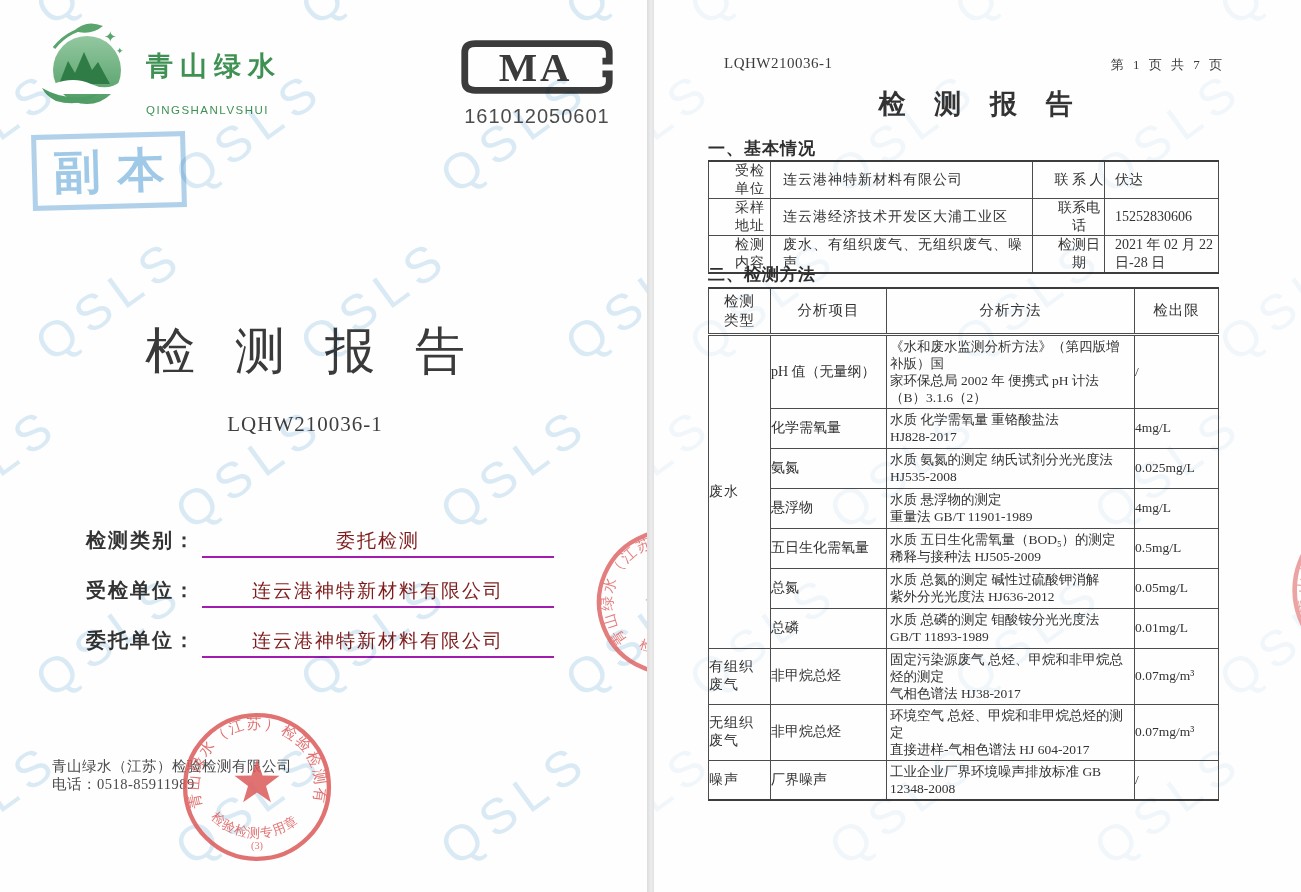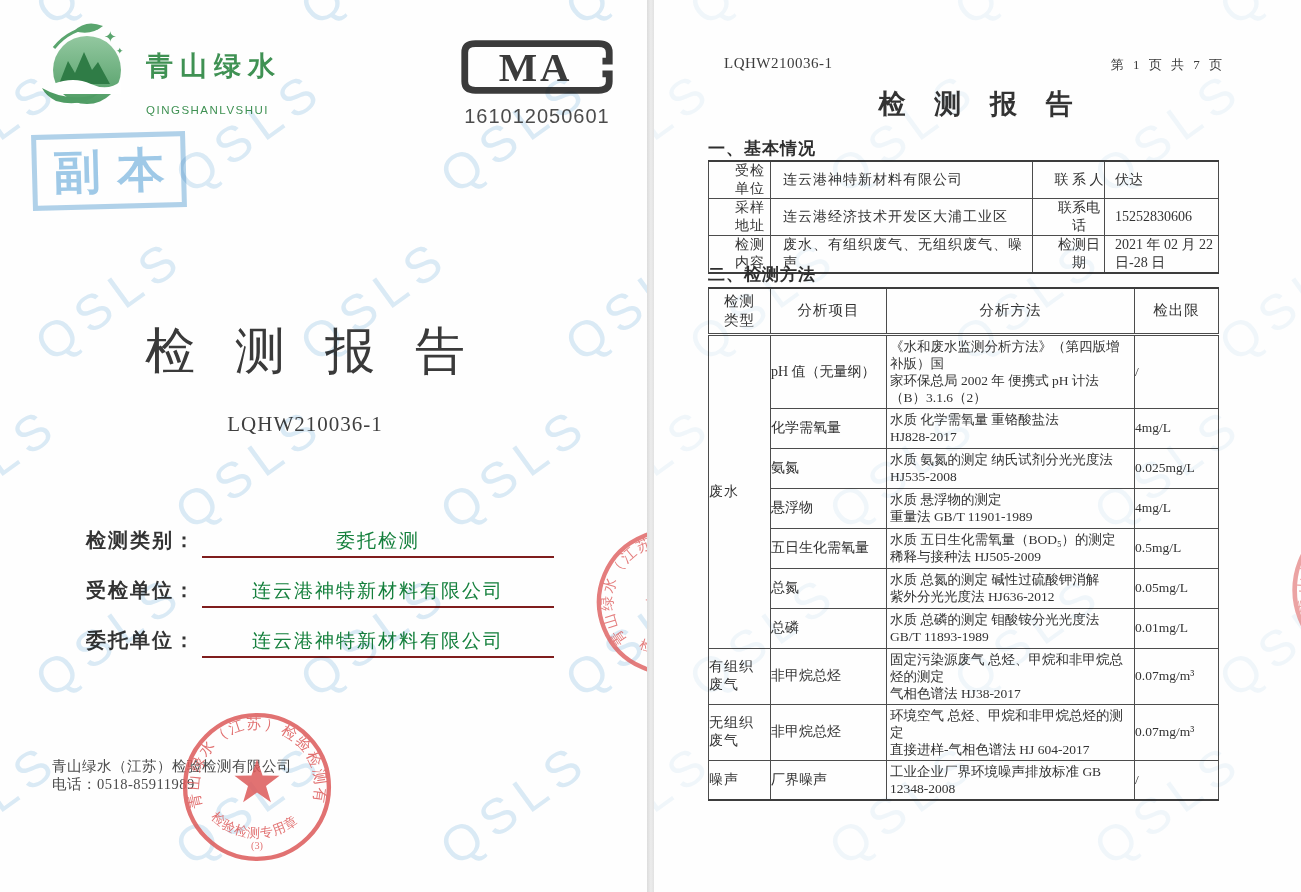--- a/index.html
+++ b/index.html
@@ -33,21 +33,21 @@
 
   .main-title { position:absolute; left:0; top:318px; width:610px; text-align:center;
     font-size:50px; color:#3a3a3a; letter-spacing:40px; text-indent:40px; font-weight:500; }
   .report-no-left { position:absolute; left:0; top:412px; width:610px; text-align:center;
     font-size:21px; color:#3f3f3f; letter-spacing:1px; }
 
   .fields { position:absolute; left:0; top:521px; width:647px; }
   .field-row { position:relative; height:50px; }
   .field-label { position:absolute; left:86px; top:6px; font-size:20px; font-weight:bold; color:#333; letter-spacing:2px; }
   .field-value { position:absolute; left:202px; top:0; width:352px; height:37px;
-    border-bottom:2px solid #7f1d1d; text-align:center; font-size:19px; color:#15803d;
+    border-bottom:2px solid #a21caf; text-align:center; font-size:19px; color:#7f1d1d;
     letter-spacing:2px; padding-top:7px; }
 
   .footer-block { position:absolute; left:52px; top:758px; font-size:14.5px; color:#4a4a4a; line-height:17.5px; letter-spacing:0.5px; }
 
   .stamp { position:absolute; z-index:6; }
   .stamp-main { left:178px; top:708px; width:158px; height:158px; opacity:0.85; }
   .stamp-edge { left:592px; top:524px; width:156px; height:156px; opacity:0.78; transform:rotate(-22deg); }
   .stamp-rightedge { left:633px; top:505px; width:170px; height:170px; opacity:0.55; }
 
   

